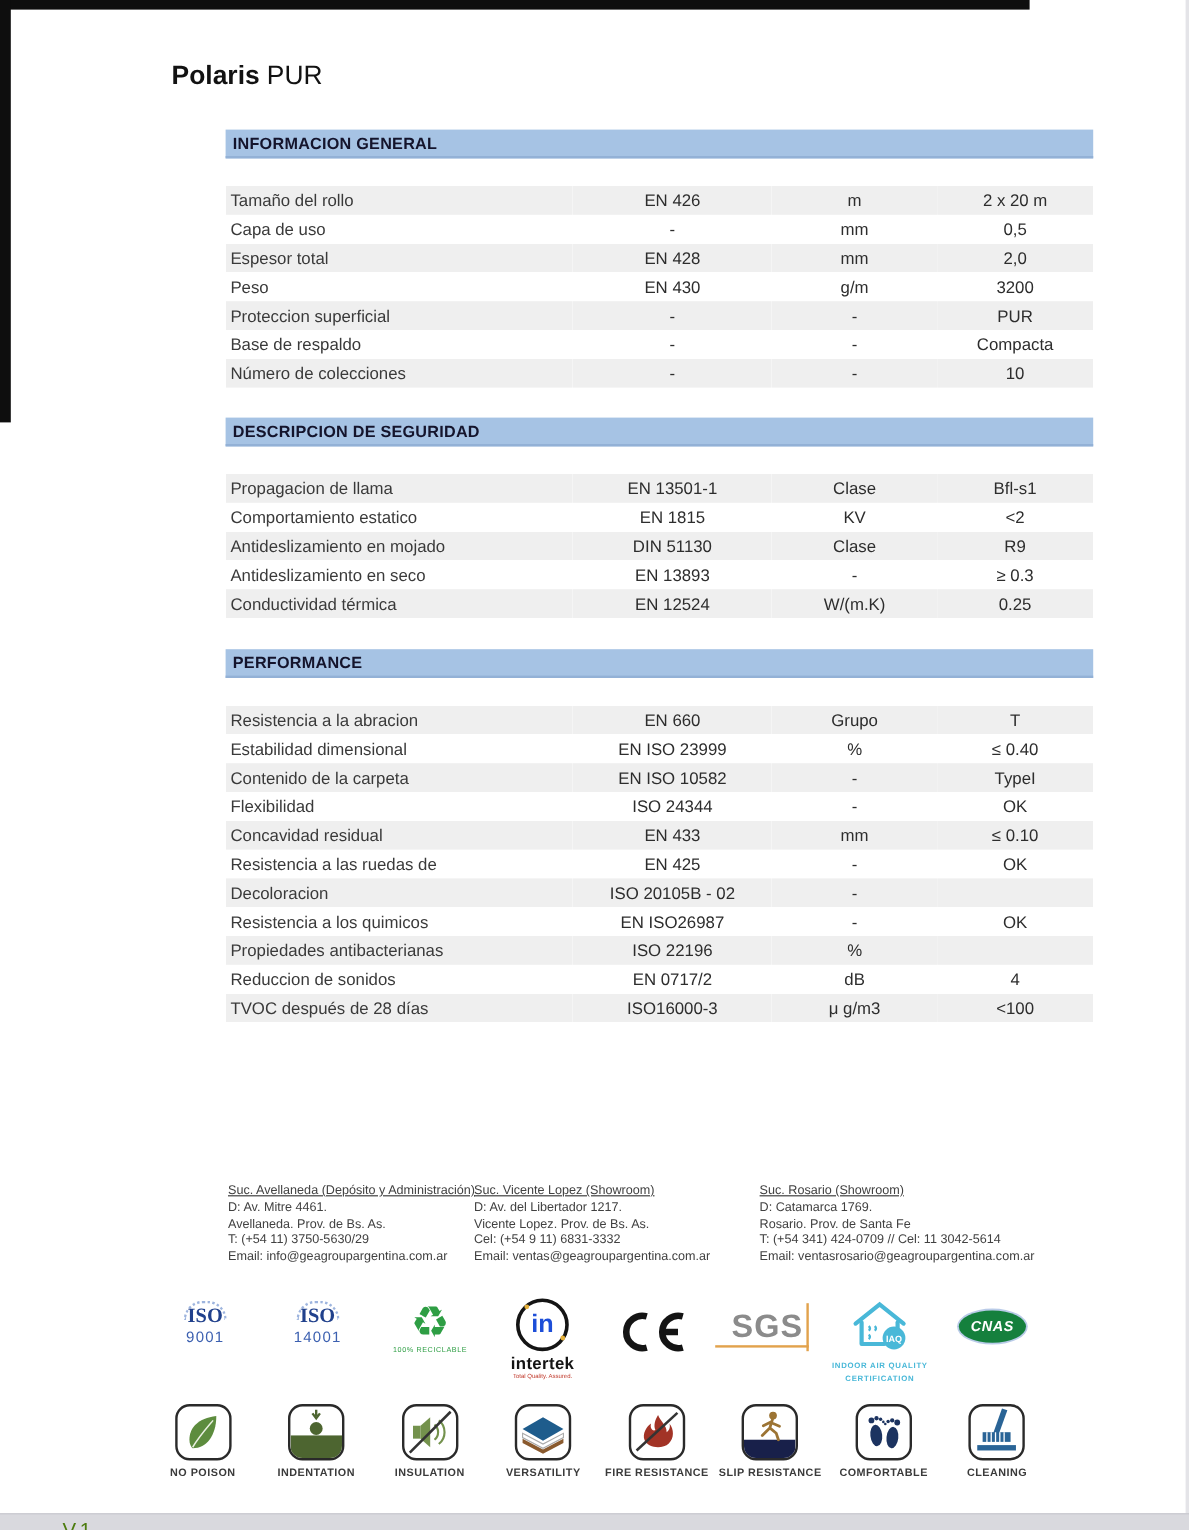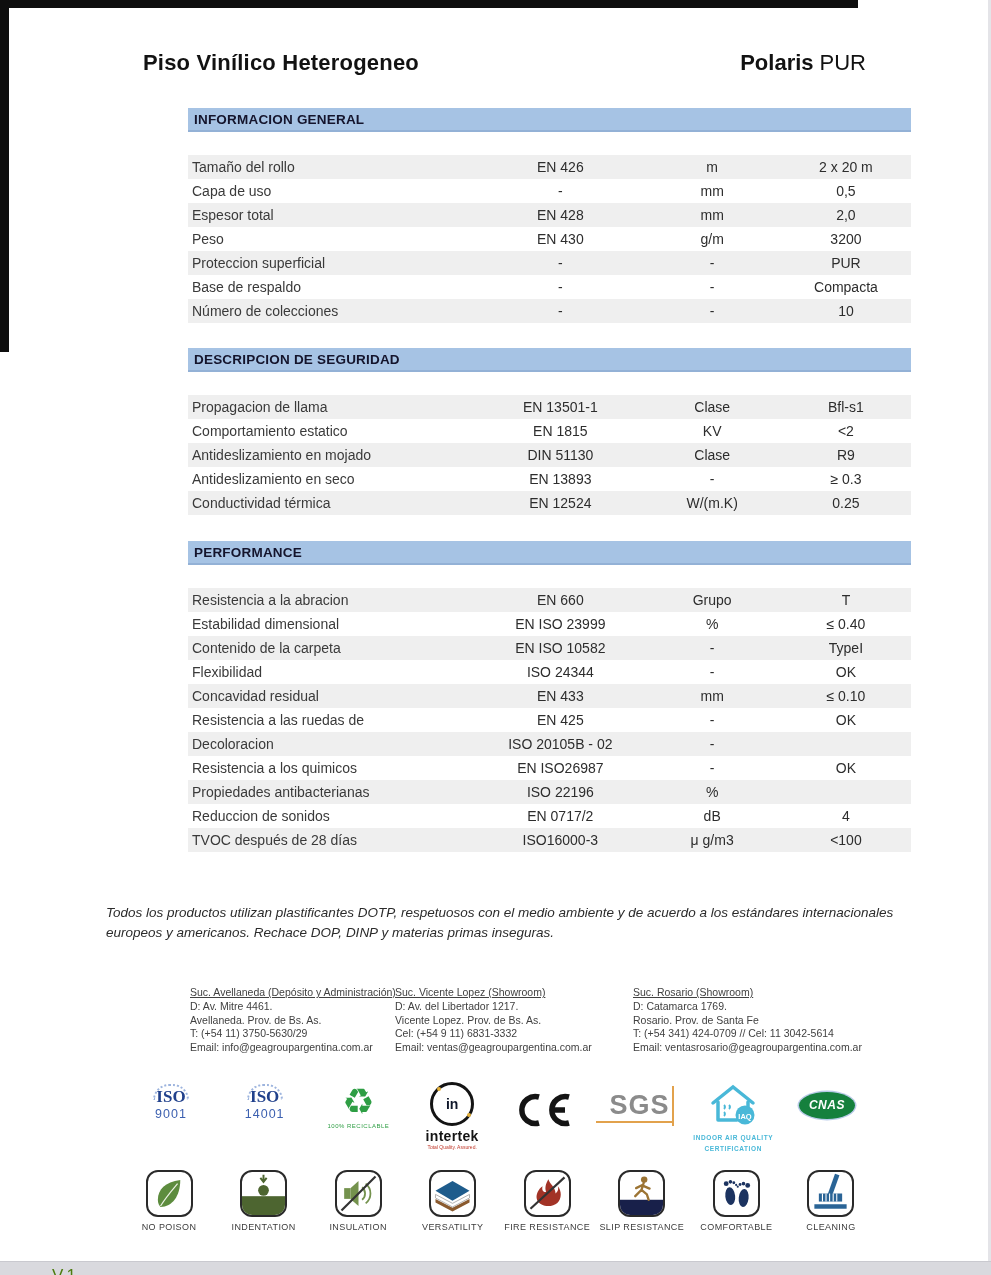--- a/index.html
+++ b/index.html
@@ -40,56 +40,55 @@
 
   
   .logos { position:absolute; top:1082px; left:128px; width:742px; display:flex; justify-content:space-between; align-items:flex-start; }
   .logo { width:86px; text-align:center; }
   .iso-arc { width:36px; height:16px; border:2px dotted #9db4de; border-bottom:none; border-radius:18px 18px 0 0; margin:2px auto -13px; }
   .iso-txt { font-weight:bold; font-size:17px; color:#21418c; font-family:"Liberation Serif", serif; }
   .iso-sub { font-size:12.5px; color:#3c60b0; letter-spacing:1px; }
   .recycle-glyph { font-size:36px; line-height:40px; color:#2e9e44; }
   .recycle-cap { font-size:6px; color:#2e9e44; letter-spacing:0.5px; margin-top:1px; }
   .itk-circle { position:relative; width:44px; height:44px; border:3.5px solid #141414; border-radius:50%; margin:0 auto;
-                font-size:14px; font-weight:bold; color:#0f172a; line-height:38px; text-align:center; }
+                font-size:21px; font-weight:bold; color:#1d4ed8; line-height:38px; text-align:center; }
   .itk-dot { position:absolute; width:4px; height:4px; border-radius:50%; background:#e6b13a; }
   .itk-dot.d1 { top:2px; left:4px; } .itk-dot.d2 { bottom:6px; right:0px; }
   .itk-word { font-size:14px; font-weight:bold; color:#141414; margin-top:2px; letter-spacing:0.3px; }
   .itk-cap { font-size:5px; color:#c0392b; }
   .ce-wrap { margin-top:10px; }
   .sgs-wrap { position:relative; margin-top:8px; display:inline-block; }
   .sgs-txt { font-size:27px; font-weight:bold; color:#8b8b8b; letter-spacing:1px; }
   .sgs-underline { position:absolute; left:-14px; bottom:-2px; width:78px; height:2px; background:#e2a24c; }
   .sgs-vline { position:absolute; right:-4px; top:-4px; width:2px; height:40px; background:#e2a24c; }
   .iaq-cap { font-size:6.5px; font-weight:bold; color:#49b8d8; letter-spacing:0.6px; line-height:8.5px; margin-top:2px; }
   .cnas-oval { width:56px; height:27px; margin:10px auto 0; background:#15803d; border-radius:50%;
                color:#fff; font-weight:bold; font-style:italic; font-size:12px; line-height:27px; letter-spacing:0.5px; text-align:center;
                box-shadow:0 0 0 1.5px #b9cbe8; }
 
   
   .features { position:absolute; top:1170px; left:126px; width:748px; display:flex; justify-content:space-between; }
   .feat { width:86px; text-align:center; }
   .feat .box { width:47px; height:47px; border:2.5px solid #2a2a2a; border-radius:12px; margin:0 auto; overflow:hidden; background:#fff; }
   .feat .box svg { display:block; width:100%; height:100%; }
-  .feat .lbl { font-size:9px; letter-spacing:0.4px; color:#3b3b3b; margin-top:5px; white-space:nowrap; }
+  .feat .lbl { font-size:9px; letter-spacing:0.4px; color:#3b3b3b; margin-top:5px; white-space:nowrap;font-weight:bold; }
 
   .version { position:absolute; left:52px; top:1266px; font-size:17px; color:#4d7c0f; }
 </style>
 </head>
 <body>
 
 <div class="page">
 
   <div class="edge-top"></div>
   <div class="edge-left"></div>
   <div class="edge-right"></div>
   <div class="edge-bottom"></div>
 
   <div class="title-row">
-    <div class="doc-title">Piso Vinílico Heterogeneo</div>
     <div class="brand">
       <b>Polaris</b><span class="light">PUR</span>
     </div>
   </div>
 
   <div class="sec s0">
     <div class="sec-bar">INFORMACION GENERAL</div>
     <table class="spec">
       <colgroup>
           <col style="width:40%">
@@ -261,21 +260,20 @@
           <tr>
             <td>TVOC después de 28 días</td>
             <td>ISO16000-3</td>
             <td>μ g/m3</td>
             <td>&lt;100</td>
           </tr>
         </tbody>
     </table>
   </div>
 
-  <div class="note">Todos los productos utilizan plastificantes DOTP, respetuosos con el medio ambiente y de acuerdo a los estándares internacionales europeos y americanos. Rechace DOP, DINP y materias primas inseguras.</div>
 
   <div class="contacts">
     <div class="contact c0">
       <div class="ct">Suc. Avellaneda (Depósito y Administración)</div>
       <div>D: Av. Mitre 4461.</div>
       <div>Avellaneda. Prov. de Bs. As.</div>
       <div>T: (+54 11) 3750-5630/29</div>
       <div>Email: info@geagroupargentina.com.ar</div>
     </div>
     <div class="contact c1">

